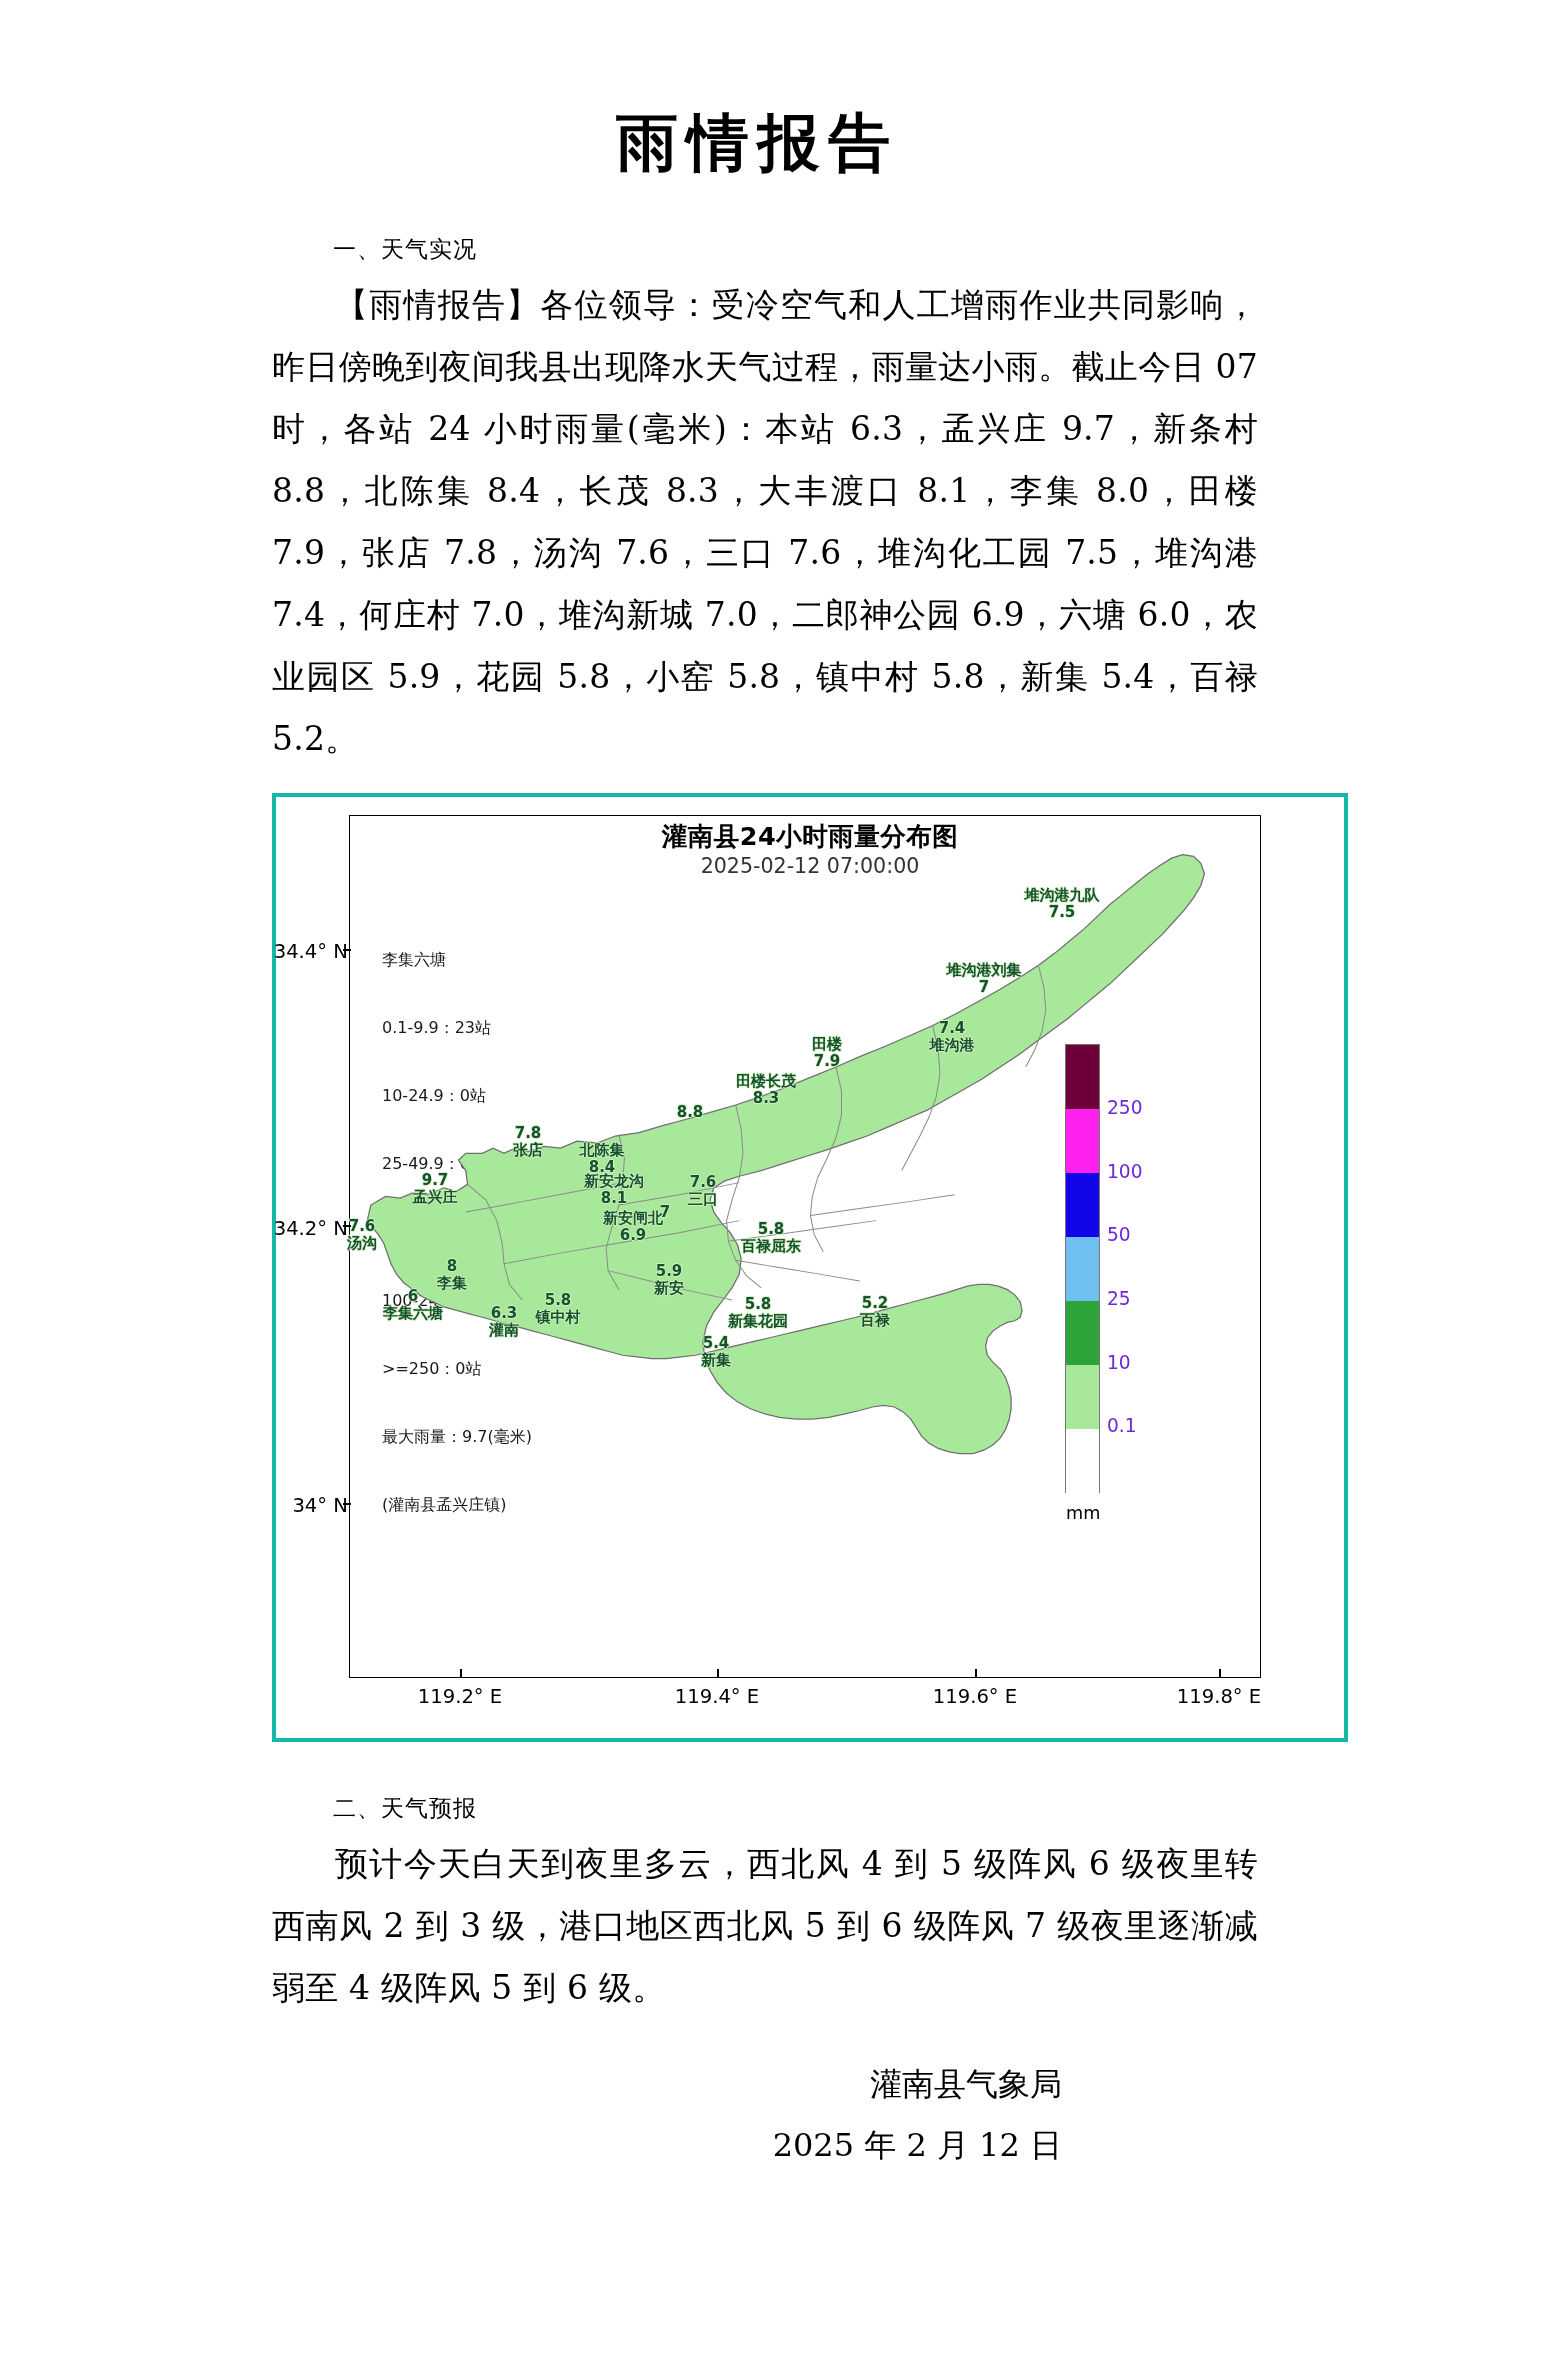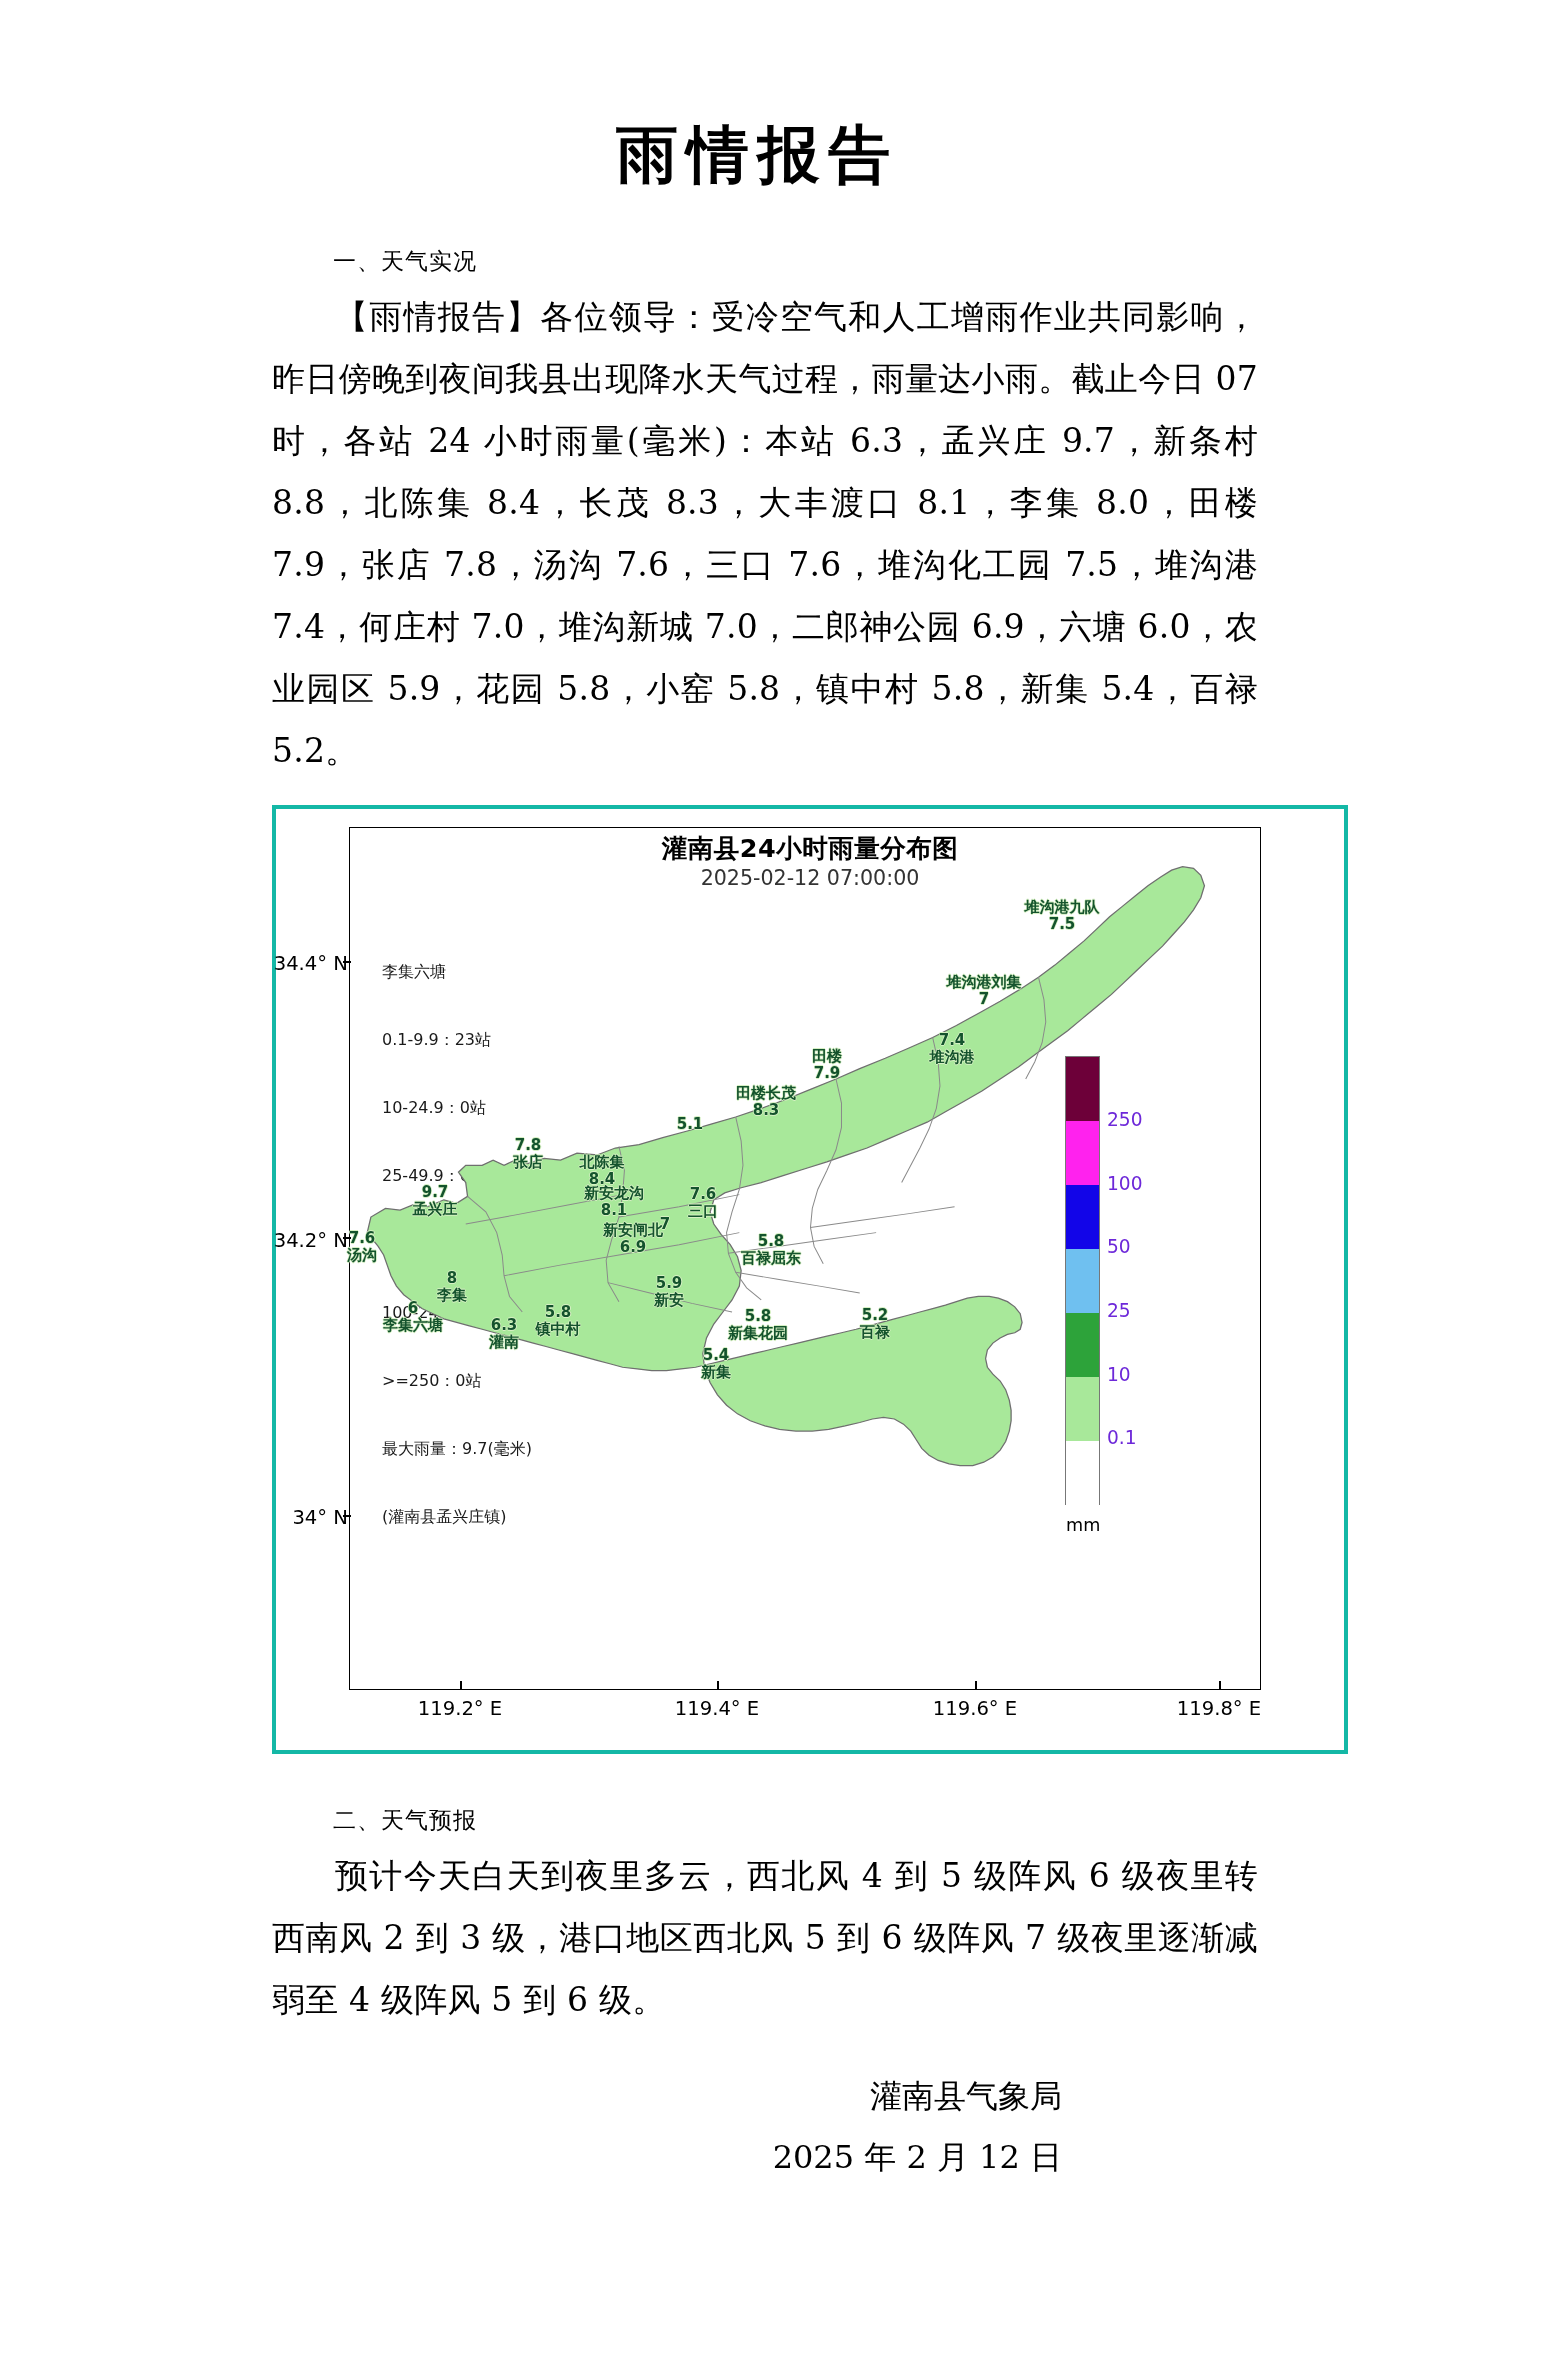--- a/index.html
+++ b/index.html
@@ -9,21 +9,21 @@
     background:#ffffff;
     font-family:"DejaVu Serif","Liberation Serif",serif;
     color:#000;
     -webkit-font-smoothing:antialiased;
   }
   .page{
     position:relative;
     width:1515px;
     min-height:2371px;
     box-sizing:border-box;
-    padding:16px;
+    padding:4px;
     overflow:hidden;
   }
 
   
   .doc-title{
     text-align:center;
     font-size:62px;
     font-weight:bold;
     letter-spacing:8.8px;
     margin:0;
@@ -317,21 +317,21 @@
         </div>
         <div class="st" style="left:551px; top:239px;">
           <span class="n">田楼</span>
           <span class="v">7.9</span>
         </div>
         <div class="st" style="left:490px; top:276px;">
           <span class="n">田楼长茂</span>
           <span class="v">8.3</span>
         </div>
         <div class="st" style="left:414px; top:307px;">
-          <span class="v">5.1</span>
+          <span class="v">8.8</span>
         </div>
         <div class="st" style="left:252px; top:328px;">
           <span class="v">7.8</span>
           <span class="n">张店</span>
         </div>
         <div class="st" style="left:326px; top:345px;">
           <span class="n">北陈集</span>
           <span class="v">8.4</span>
         </div>
         <div class="st" style="left:159px; top:375px;">

